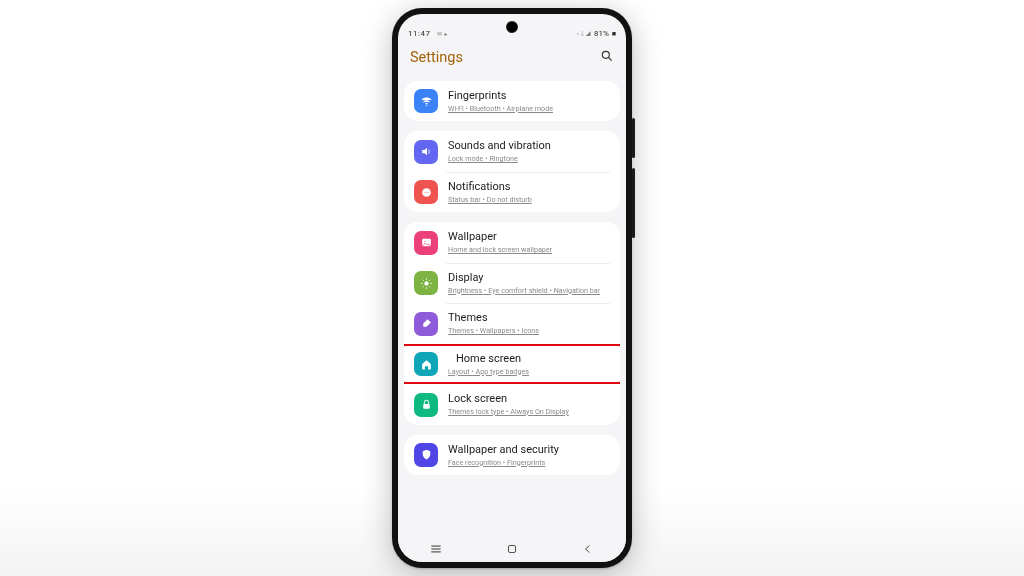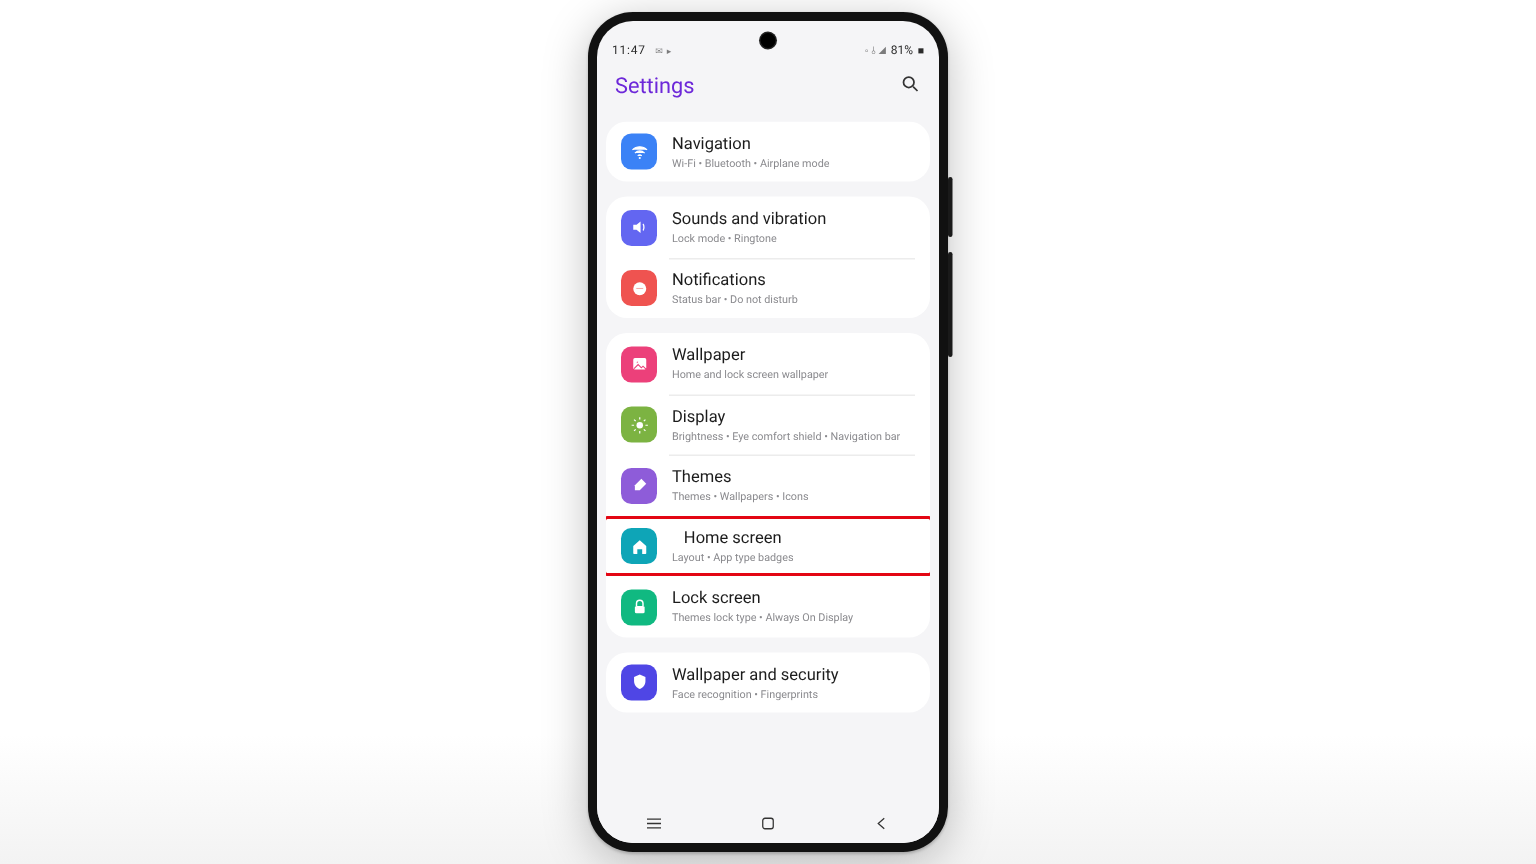--- a/index.html
+++ b/index.html
@@ -62,21 +62,21 @@
   .sb-left{letter-spacing:.5px;}
   .sb-right{display:flex;align-items:center;gap:3px;}
   .header{
     display:flex;
     align-items:center;
     justify-content:space-between;
     padding:10px 12px 14px 12px;
   }
   .header-title{
     font-size:14.5px;
-    color:#6d28d9;
+    color:#a16207;
   }
   .search-icon svg{width:14px;height:14px;stroke:#333;fill:none;stroke-width:2;}
   .content{
     padding:0 0 0 0;
     overflow:hidden;
   }
   .group{
     background:#fff;
     border-radius:14px;
     margin:0 6px 10px 6px;
@@ -101,21 +101,21 @@
     height:24px;
     border-radius:7px;
     display:flex;
     align-items:center;
     justify-content:center;
     flex:0 0 24px;
   }
   .icon-wrap svg{width:13px;height:13px;fill:#fff;}
   .txt{display:flex;flex-direction:column;min-width:0;}
   .title{font-size:11px;color:#1c1c1c;line-height:1.25;}
-  .sub{font-size:7.2px;color:#8a8a8e;line-height:1.35;margin-top:1px;white-space:nowrap;overflow:hidden;text-overflow:ellipsis;}
+  .sub{font-size:7.2px;color:#8a8a8e;line-height:1.35;margin-top:1px;white-space:nowrap;overflow:hidden;text-overflow:ellipsis;text-decoration:underline;}
   .highlight{
     position:absolute;
     inset:-2px -2px -2px -2px;
     left:-2px;
     border:2px solid #e30613;
     border-radius:3px;
     pointer-events:none;
   }
   .navbar{
     position:absolute;
@@ -165,21 +165,21 @@
     <div class="content" id="content">
         <div class="group">
           <div class="row">
             <div class="icon-wrap" style="background: rgb(59, 130, 246); color: rgb(59, 130, 246);">
               <svg viewBox="0 0 24 24" stroke="#fff" stroke-width="1.4">
                 <path d="M3 9c5-5 13-5 18 0M6 13c3.5-3.5 8.5-3.5 12 0M9.5 16.5c1.5-1.5 3.5-1.5 5 0"></path>
                 <circle cx="12" cy="19" r="1.3" fill="#fff" stroke="none"></circle>
               </svg>
             </div>
             <div class="txt">
-              <div class="title">Navigation</div>
+              <div class="title">Fingerprints</div>
               <div class="sub">Wi-Fi  •  Bluetooth  •  Airplane mode</div>
             </div>
           </div>
         </div>
         <div class="group">
           <div class="row">
             <div class="icon-wrap" style="background: rgb(99, 102, 241); color: rgb(99, 102, 241);">
               <svg viewBox="0 0 24 24" stroke="#fff" stroke-width="1.4">
                 <path d="M4 9v6h4l5 4V5L8 9H4z" fill="#fff" stroke="none"></path>
                 <path d="M16 8c1.5 1.5 1.5 6.5 0 8" stroke="#fff" fill="none" stroke-width="1.6"></path>

